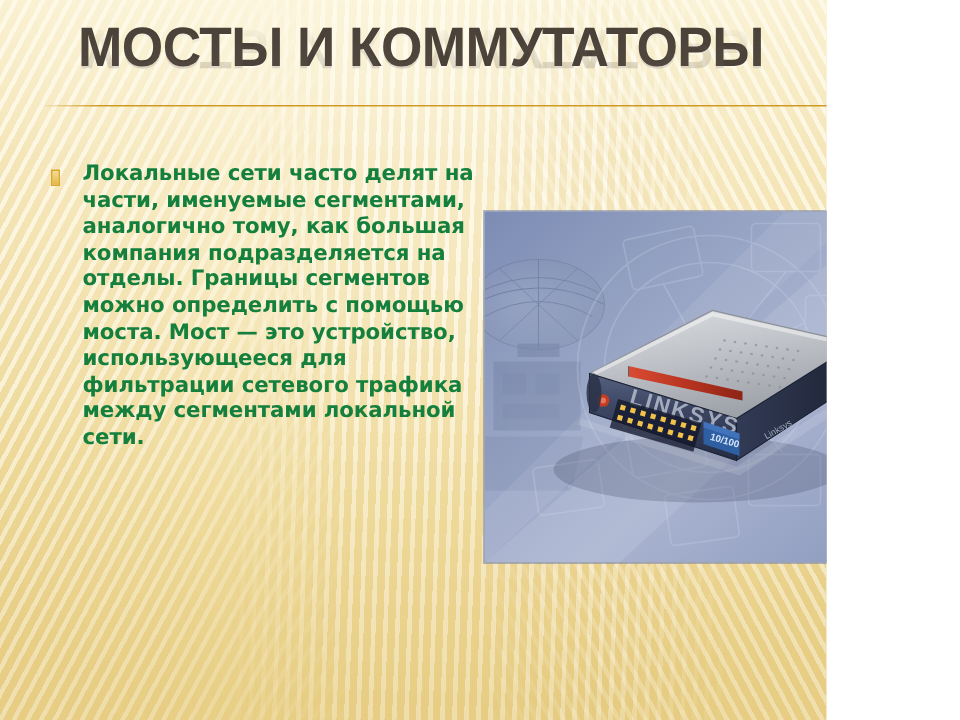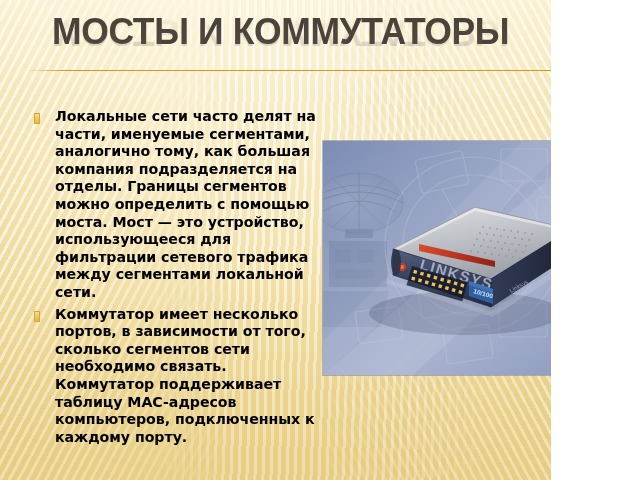--- a/index.html
+++ b/index.html
@@ -142,21 +142,21 @@
     margin-right: 15px;
     border: 1px solid #d9a72e;
     background: linear-gradient(to bottom, #f6dc92, #e3b944);
     box-sizing: border-box;
   }
   .bullet-text {
     flex: 1 1 auto;
     font-family: "DejaVu Sans", sans-serif;
     font-size: 14.2px;
     line-height: 17.6px;
-    color: #000000;
+    color: #15803d;
     font-weight: 600;
     text-align: left;
     letter-spacing: -0.05px;
   }
 
   
   .picture-frame {
     position: absolute;
     left: 323px; top: 141px;
     width: 269px; height: 234px;
@@ -183,24 +183,20 @@
   </div>
   <div class="title-rule"></div>
 
   <div class="body-col">
 
     <div class="bullet-item">
       <span class="bullet-marker"></span>
       <div class="bullet-text">Локальные сети часто делят на части, именуемые сегментами, аналогично тому, как большая компания подразделяется на отделы. Границы сегментов можно определить с помощью моста. Мост — это устройство, использующееся для фильтрации сетевого трафика между сегментами локальной сети.</div>
     </div>
 
-    <div class="bullet-item">
-      <span class="bullet-marker"></span>
-      <div class="bullet-text">Коммутатор имеет несколько портов, в зависимости от того, сколько сегментов сети необходимо связать. Коммутатор поддерживает таблицу MAC-адресов компьютеров, подключенных к каждому порту.</div>
-    </div>
 
   </div>
 
   <div class="picture-frame">
     <svg class="pic-svg" viewBox="0 0 269 234" xmlns="http://www.w3.org/2000/svg">
       <defs>
         <linearGradient id="pbg" x1="0" y1="0" x2="1" y2="1">
           <stop offset="0%" stop-color="#7c8cb4"></stop>
           <stop offset="30%" stop-color="#94a1c2"></stop>
           <stop offset="62%" stop-color="#aab4d0"></stop>

